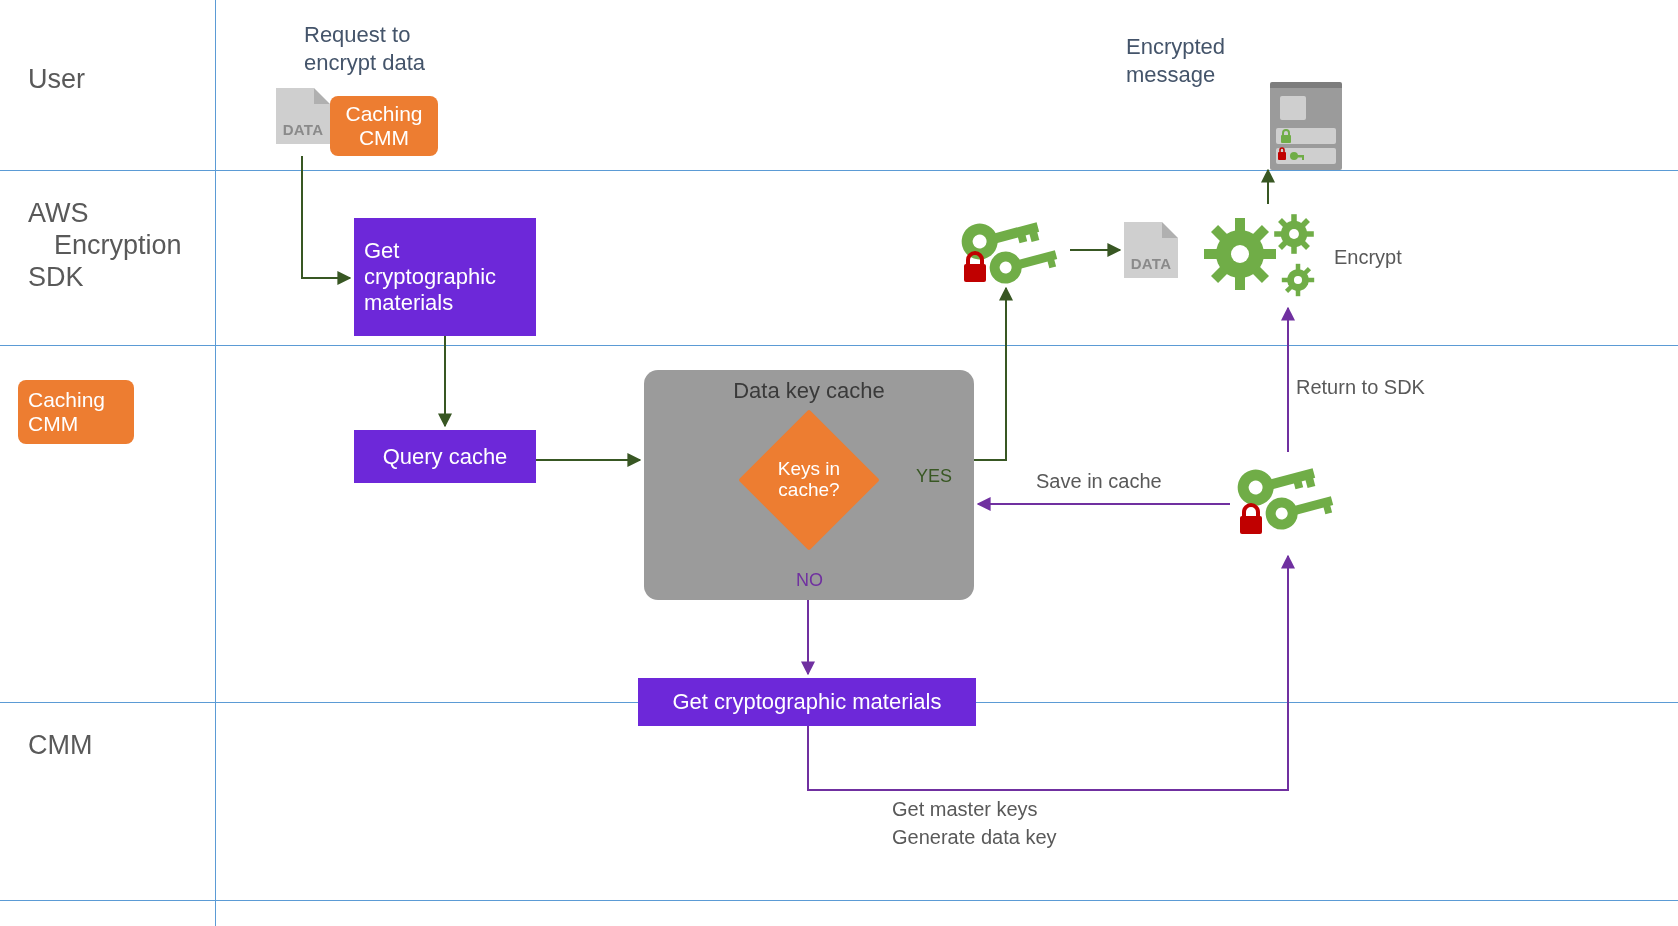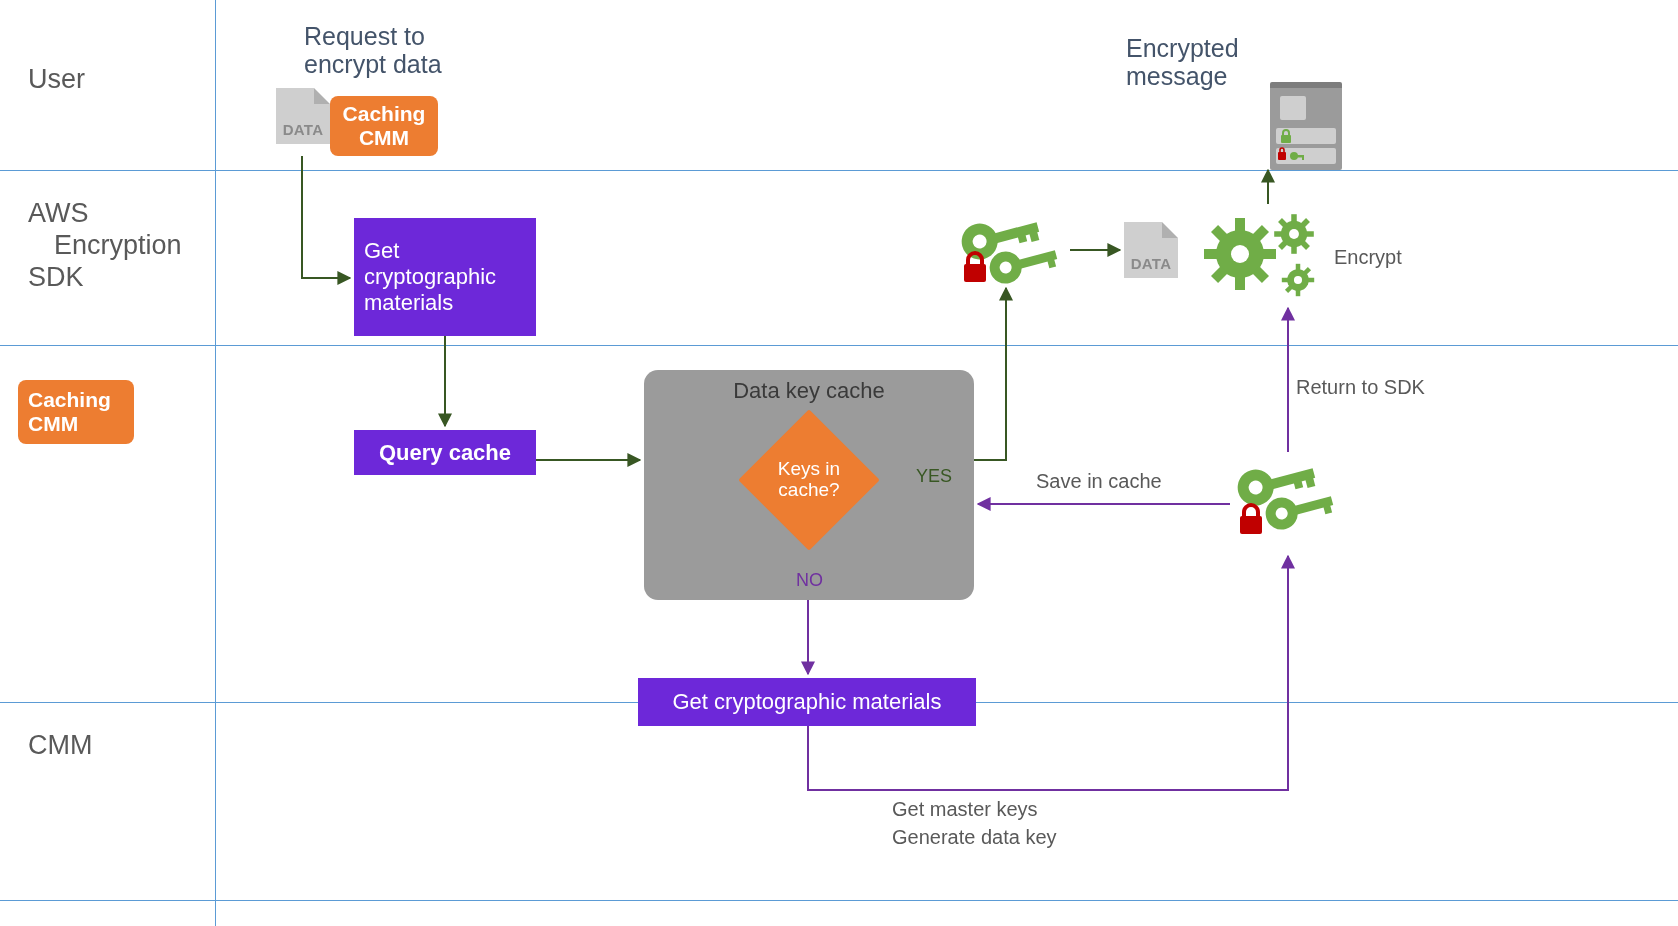--- a/index.html
+++ b/index.html
@@ -35,21 +35,21 @@
   .box {
     position: absolute;
     box-sizing: border-box;
     display: flex;
     align-items: center;
     justify-content: center;
     text-align: center;
     padding: 6px 10px;
   }
   .box.blue   { background: #6d28d9; color: #fff; font-size: 22px; }
-  .box.orange { background: #ed7d31; color: #fff; border-radius: 8px; font-size: 21px; line-height: 1.15; font-weight: bold; }
+  .box.orange { background: #ed7d31; color: #fff; border-radius: 8px; font-size: 21px; line-height: 1.15; }
   .box.grey   { background: #9b9b9b; border-radius: 14px; color:#3a3a3a; font-size: 22px; }
   .box.grey .title { position:absolute; top:8px; left:0; right:0; text-align:center; }
 
   
   .file {
     position: absolute;
     width: 54px; height: 56px;
     background: #cfcfcf;
   }
   .file::after {
@@ -77,21 +77,21 @@
     position: absolute;
     inset: 0;
     transform: rotate(-45deg);
     display:flex; align-items:center; justify-content:center;
     color:#fff; font-size:19px; text-align:center; line-height:1.1;
   }
 
   
   .label {
     position: absolute;
-    font-size: 25px;
+    font-size: 22px;
     color: #44546a;
   }
   .label.small { font-size: 20px; color:#595959; }
   .mini-label { font-size:18px; }
 
   
   svg { position:absolute; overflow:visible; }
 
   
   .server {
@@ -226,21 +226,21 @@
         <rect x="22" y="-5" width="14" height="10"></rect>
         <g transform="rotate(45)">
             <rect x="-5" y="-36" width="10" height="14"></rect>
             <rect x="-5" y="22" width="10" height="14"></rect>
           </g>
       </g>
     </g>
   </svg>
   <div class="label small" style="left:1334px; top:246px; color:#595959;">Encrypt</div>
 
-  <div class="box blue" style="left:354px; top:430px; width:182px; height:45px;font-weight:bold;">Query cache</div>
+  <div class="box blue" style="left:354px; top:430px; width:182px; height:53px;">Query cache</div>
 
   <div class="box grey" style="left:644px; top:370px; width:330px; height:230px;">
     <div class="title">Data key cache</div>
   </div>
   <div class="diamond" style="left:759px; top:430px; width:100px; height:100px;">
     <span style="white-space:pre-line;">Keys in
 cache?</span>
   </div>
   <div class="mini-label" style="position:absolute; left:916px; top:466px; color:#385723; font-weight:500;">YES</div>
   <div class="mini-label" style="position:absolute; left:796px; top:570px; color:#7030a0; font-weight:500;">NO</div>

